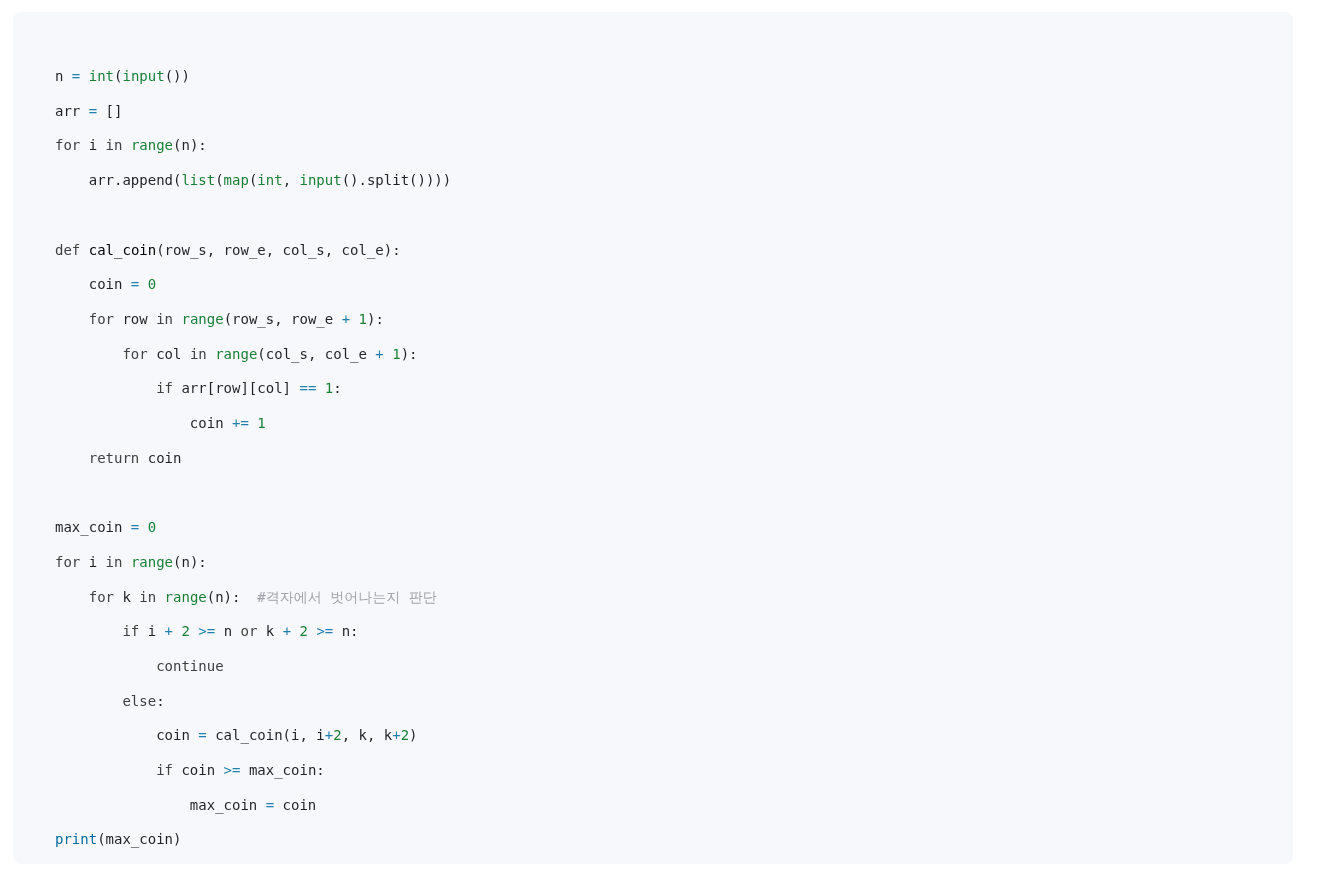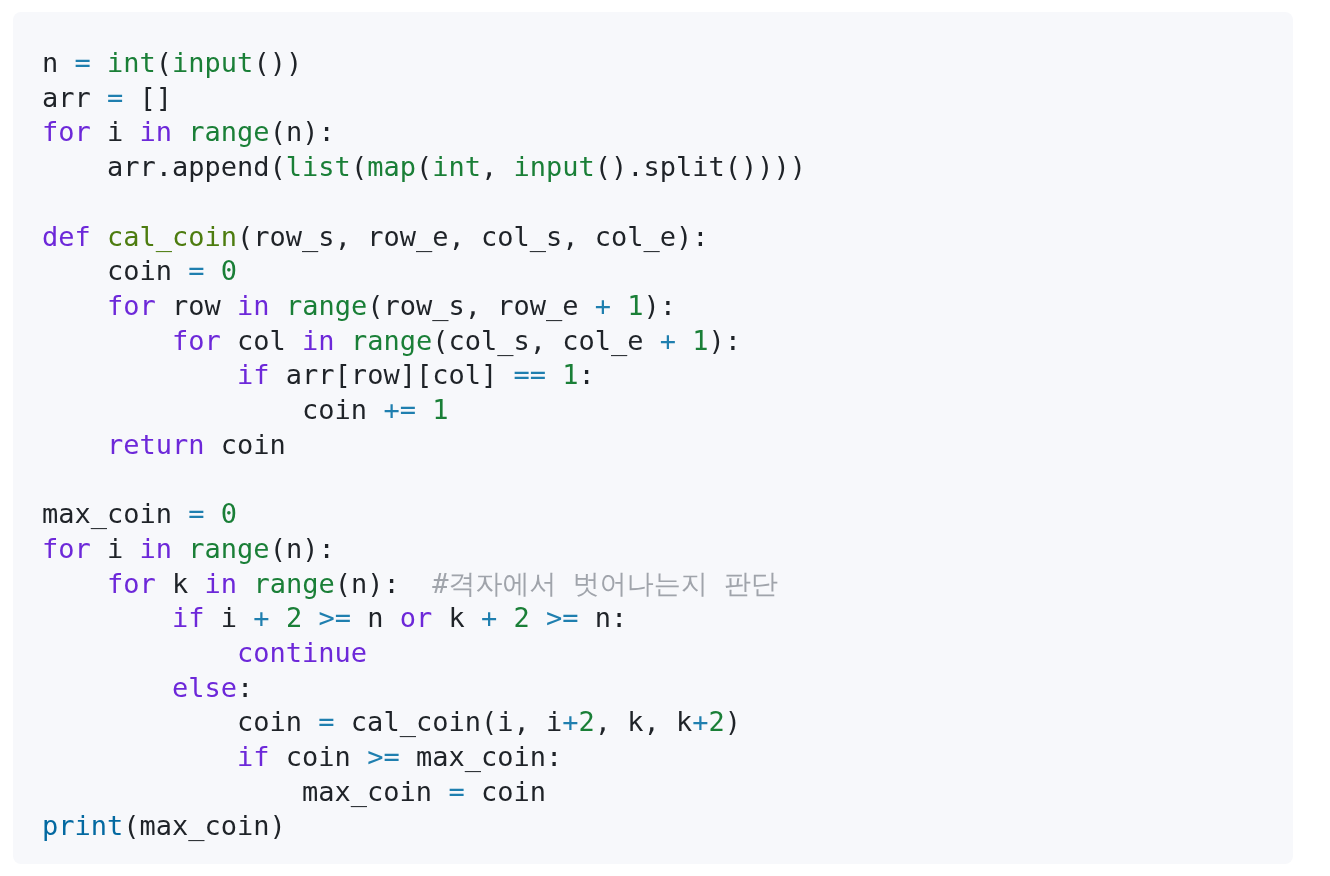--- a/index.html
+++ b/index.html
@@ -18,45 +18,45 @@
     left: 13px;
     top: 12px;
     width: 1280px;
     height: 852px;
     background: #f7f8fb;
     border-radius: 8px;
     box-sizing: border-box;
     overflow: hidden;
   }
   #code-pre {
-    margin: 0;
+    margin: 13px;
     padding: 34px 0 0 29px;
     font-family: "DejaVu Sans Mono", monospace;
-    font-size: 27px;
+    font-size: 14px;
     line-height: 34.7px;
     color: #1f2328;
     white-space: pre;
     letter-spacing: 0px;
     -webkit-font-smoothing: antialiased;
   }
   .ln { display: block; min-height: 34.7px; }
   
   .kw   { color: #a626a4; }  
   .bi   { color: #1a7f37; }  
   .pf   { color: #a626a4; }  
   .fn   { color: #0550ae; }  
   .num  { color: #1a7f37; }  
   .op   { color: #1f7faf; }  
   .cm   { color: #a0a4ab; }  
   .pl   { color: #1f2328; }  
 </style>
 <style>
-  .kw{color:#6d28d9;} .pf{color:#0369a1;}
+  .kw{color:#404040;} .pf{color:#0369a1;}
   .bi{color:#1a7f37;} .num{color:#1a7f37;}
-  .fn{color:#4d7c0f;} .op{color:#1f7faf;}
+  .fn{color:#000000;} .op{color:#1f7faf;}
   .cm{color:#a0a4ab;} .pl{color:#1f2328;}
   #code-block{background:#f7f8fb;}
   body{background:#ffffff;}
 </style></head>
 <body>
 
 <div id="code-block">
   <pre id="code-pre"><span class="ln"><span class="pl">n </span><span class="op">=</span><span class="pl"> </span><span class="bi">int</span><span class="pl">(</span><span class="bi">input</span><span class="pl">())</span></span><span class="ln"><span class="pl">arr </span><span class="op">=</span><span class="pl"> []</span></span><span class="ln"><span class="kw">for</span><span class="pl"> i </span><span class="kw">in</span><span class="pl"> </span><span class="bi">range</span><span class="pl">(n):</span></span><span class="ln"><span class="pl">    arr.append(</span><span class="bi">list</span><span class="pl">(</span><span class="bi">map</span><span class="pl">(</span><span class="bi">int</span><span class="pl">, </span><span class="bi">input</span><span class="pl">().split())))</span></span><span class="ln"> </span><span class="ln"><span class="kw">def</span><span class="pl"> </span><span class="fn">cal_coin</span><span class="pl">(row_s, row_e, col_s, col_e):</span></span><span class="ln"><span class="pl">    coin </span><span class="op">=</span><span class="pl"> </span><span class="num">0</span></span><span class="ln"><span class="pl">    </span><span class="kw">for</span><span class="pl"> row </span><span class="kw">in</span><span class="pl"> </span><span class="bi">range</span><span class="pl">(row_s, row_e </span><span class="op">+</span><span class="pl"> </span><span class="num">1</span><span class="pl">):</span></span><span class="ln"><span class="pl">        </span><span class="kw">for</span><span class="pl"> col </span><span class="kw">in</span><span class="pl"> </span><span class="bi">range</span><span class="pl">(col_s, col_e </span><span class="op">+</span><span class="pl"> </span><span class="num">1</span><span class="pl">):</span></span><span class="ln"><span class="pl">            </span><span class="kw">if</span><span class="pl"> arr[row][col] </span><span class="op">==</span><span class="pl"> </span><span class="num">1</span><span class="pl">:</span></span><span class="ln"><span class="pl">                coin </span><span class="op">+=</span><span class="pl"> </span><span class="num">1</span></span><span class="ln"><span class="pl">    </span><span class="kw">return</span><span class="pl"> coin</span></span><span class="ln"> </span><span class="ln"><span class="pl">max_coin </span><span class="op">=</span><span class="pl"> </span><span class="num">0</span></span><span class="ln"><span class="kw">for</span><span class="pl"> i </span><span class="kw">in</span><span class="pl"> </span><span class="bi">range</span><span class="pl">(n):</span></span><span class="ln"><span class="pl">    </span><span class="kw">for</span><span class="pl"> k </span><span class="kw">in</span><span class="pl"> </span><span class="bi">range</span><span class="pl">(n):  </span><span class="cm">#격자에서 벗어나는지 판단</span></span><span class="ln"><span class="pl">        </span><span class="kw">if</span><span class="pl"> i </span><span class="op">+</span><span class="pl"> </span><span class="num">2</span><span class="pl"> </span><span class="op">&gt;=</span><span class="pl"> n </span><span class="kw">or</span><span class="pl"> k </span><span class="op">+</span><span class="pl"> </span><span class="num">2</span><span class="pl"> </span><span class="op">&gt;=</span><span class="pl"> n:</span></span><span class="ln"><span class="pl">            </span><span class="kw">continue</span></span><span class="ln"><span class="pl">        </span><span class="kw">else</span><span class="pl">:</span></span><span class="ln"><span class="pl">            coin </span><span class="op">=</span><span class="pl"> cal_coin(i, i</span><span class="op">+</span><span class="num">2</span><span class="pl">, k, k</span><span class="op">+</span><span class="num">2</span><span class="pl">)</span></span><span class="ln"><span class="pl">            </span><span class="kw">if</span><span class="pl"> coin </span><span class="op">&gt;=</span><span class="pl"> max_coin:</span></span><span class="ln"><span class="pl">                max_coin </span><span class="op">=</span><span class="pl"> coin</span></span><span class="ln"><span class="pf">print</span><span class="pl">(max_coin)</span></span></pre>
 </div>
 

